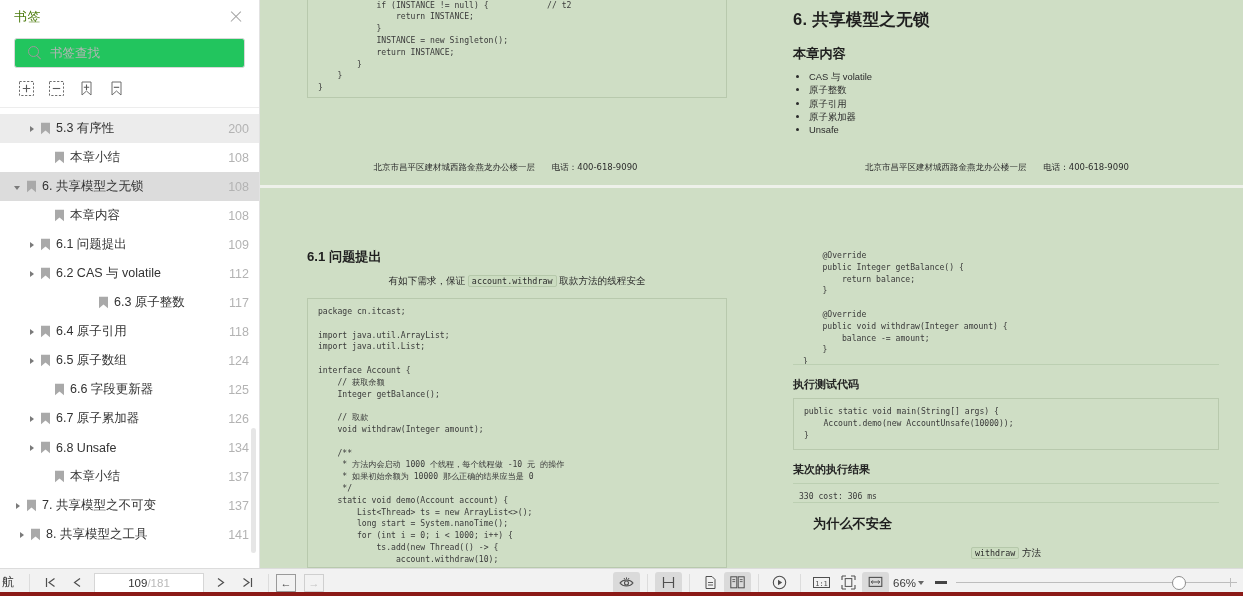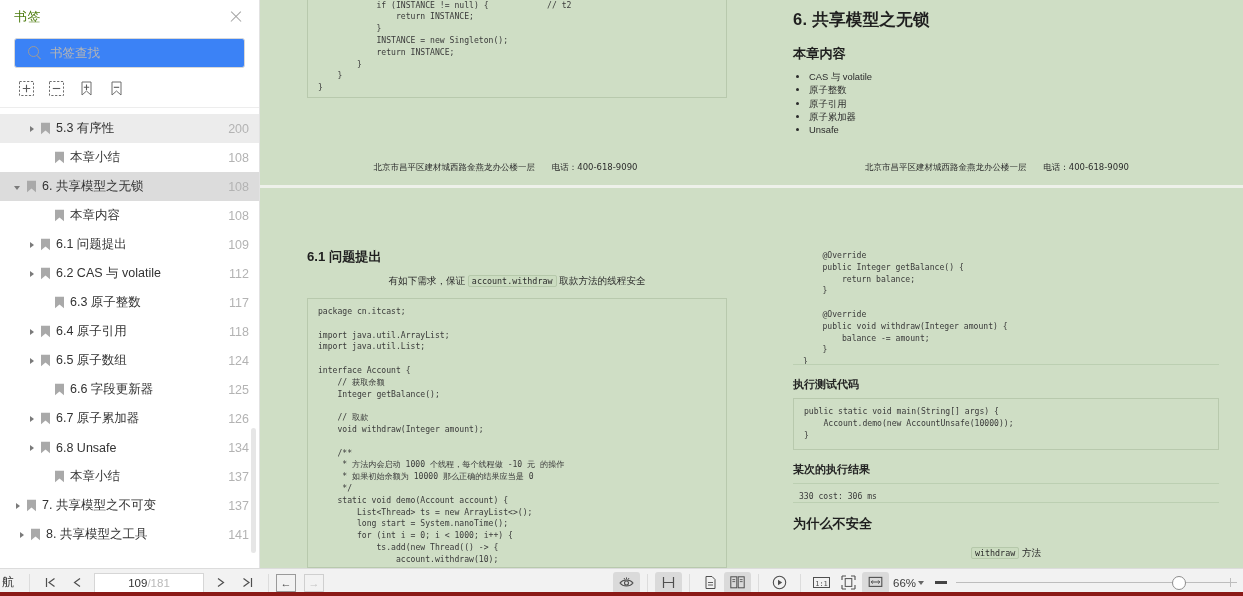--- a/index.html
+++ b/index.html
@@ -28,21 +28,21 @@
   .sb-close { margin-left: auto; width: 22px; height: 22px; position: relative; cursor: pointer; opacity: .55; }
   .sb-close::before, .sb-close::after {
     content: ""; position: absolute; left: 4px; top: 10px; width: 14px; height: 1.4px; background: #555;
   }
   .sb-close::before { transform: rotate(45deg); }
   .sb-close::after  { transform: rotate(-45deg); }
 
   .sb-search-wrap { padding: 4px 14px 0 14px; }
   .sb-search {
     height: 30px; border: 1px solid #d8d8d8; border-radius: 3px;
-    display: flex; align-items: center; padding: 0 8px; background: #3b82f6;
+    display: flex; align-items: center; padding: 0 8px; background: #22c55e;
   }
   .sb-search .magnifier { width: 16px; height: 16px; position: relative; margin: 0 7px 0 4px; flex: 0 0 auto; }
   .sb-search .magnifier::before {
     content: ""; position: absolute; left: 1px; top: 1px; width: 9px; height: 9px;
     border: 1.4px solid #9a9a9a; border-radius: 50%;
   }
   .sb-search .magnifier::after {
     content: ""; position: absolute; left: 10px; top: 10px; width: 5px; height: 1.4px;
     background: #9a9a9a; transform: rotate(45deg); transform-origin: left center;
   }
@@ -274,21 +274,21 @@
             <div class="bm-row" style="padding-left: 26px;">
               <span class="bm-arrow closed"></span>
               <span class="bm-ico">
                 <svg width="11" height="13" viewBox="0 0 11 13">
                   <path d="M1 0.8 h9 v11.4 l-4.5 -3.6 l-4.5 3.6 z" fill="#a9a9a9"></path>
                 </svg>
               </span>
               <span class="bm-label">6.2 CAS 与 volatile</span>
               <span class="bm-page">112</span>
             </div>
-            <div class="bm-row" style="padding-left: 40px;">
+            <div class="bm-row" style="padding-left: 40px; margin-left: 44px;">
               <span class="bm-arrow"></span>
               <span class="bm-ico">
                 <svg width="11" height="13" viewBox="0 0 11 13">
                   <path d="M1 0.8 h9 v11.4 l-4.5 -3.6 l-4.5 3.6 z" fill="#a9a9a9"></path>
                 </svg>
               </span>
               <span class="bm-label">6.3 原子整数</span>
               <span class="bm-page">117</span>
             </div>
             <div class="bm-row" style="padding-left: 26px;">
@@ -457,21 +457,21 @@
     public void withdraw(Integer amount) {
         balance -= amount;
     }
 }</div>
           <h3 class="doc-h3">执行测试代码</h3>
           <div class="codebox" style="height:52px;">public static void main(String[] args) {
     Account.demo(new AccountUnsafe(10000));
 }</div>
           <h3 class="doc-h3">某次的执行结果</h3>
           <div class="codebox plain" style="height:20px;">330 cost: 306 ms</div>
-          <h2 class="doc-h2" style="margin-top:12px;">为什么不安全</h2>
+          <h2 class="doc-h2" style="margin-top:12px;margin-left:20px;">为什么不安全</h2>
           <p class="doc-p" style="margin-top:12px;">
             <span class="inline-code">withdraw</span>
             <span>方法</span>
           </p>
         </div>
       </div>
     </div>
   </div>
 
   <div class="bottombar">

